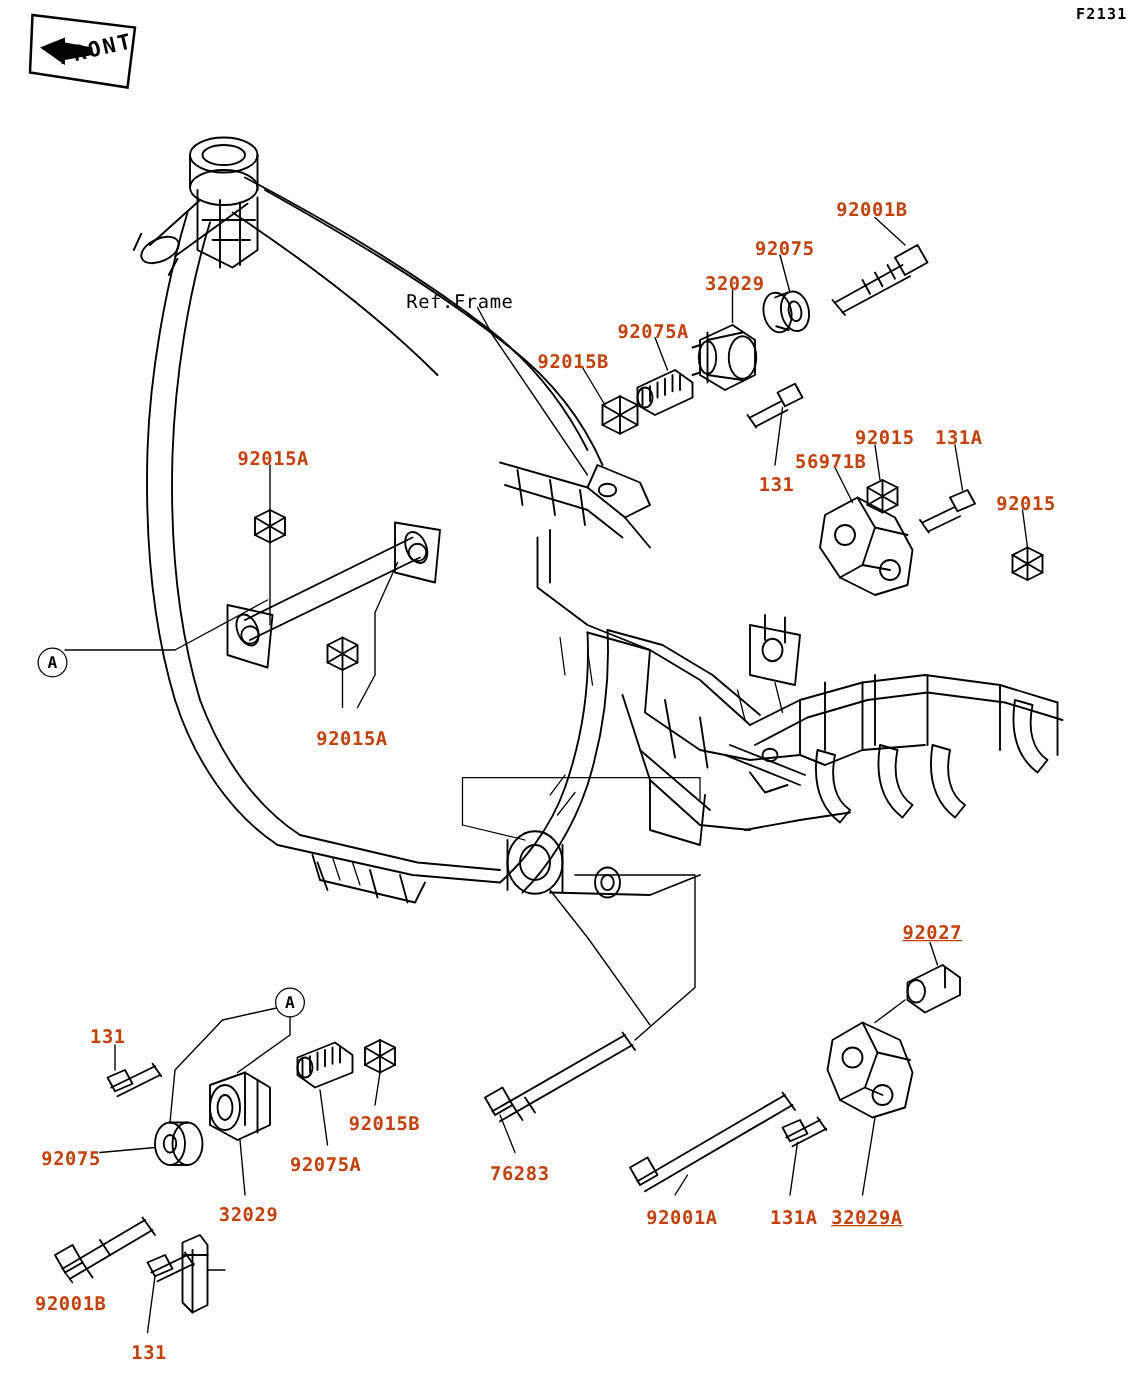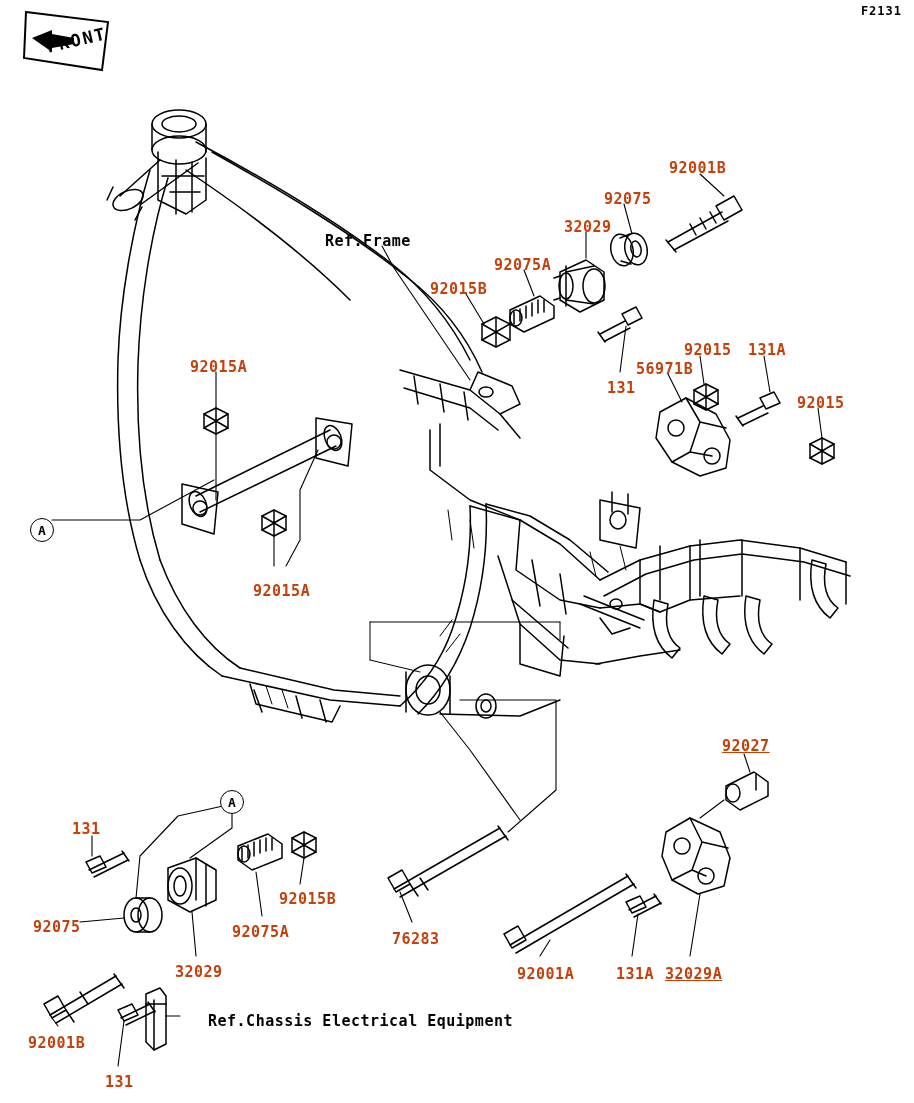--- a/index.html
+++ b/index.html
@@ -4,21 +4,21 @@
 <style>
   html,body{margin:0;padding:0;background:#ffffff;}
   body{width:914px;height:1103px;position:relative;overflow:hidden;
        font-family:"DejaVu Sans Mono","Liberation Mono",monospace;color:#000;}
   #sheet{position:absolute;left:0;top:0;width:914px;height:1103px;}
   svg.layer{position:absolute;left:0;top:0;width:914px;height:1103px;}
   .lbl{position:absolute;font-family:"DejaVu Sans Mono","Liberation Mono",monospace;
        font-size:15px;font-weight:bold;letter-spacing:0.5px;white-space:nowrap;color:#c2410c;}
   .code{position:absolute;right:12px;top:4px;font-size:12px;font-weight:bold;
         font-family:"DejaVu Sans Mono","Liberation Mono",monospace;letter-spacing:1px;}
-  .reflbl{position:absolute;font-size:15px;font-weight:bold;letter-spacing:0.5px;white-space:nowrap;}
+  .reflbl{position:absolute;font-size:15px;font-weight:normal;letter-spacing:0.5px;white-space:nowrap;}
   .circ{position:absolute;width:22px;height:22px;border:1.6px solid #000;border-radius:50%;
         font-size:13px;font-weight:bold;display:flex;align-items:center;justify-content:center;
         background:#fff;font-family:"DejaVu Sans Mono","Liberation Mono",monospace;}
   .frontbox{position:absolute;left:22px;top:8px;width:90px;height:68px;}
   .frontbox .txt{position:absolute;left:24px;top:22px;font-size:17px;font-weight:bold;
         transform:rotate(-13deg);letter-spacing:2px;font-family:"DejaVu Sans Mono","Liberation Mono",monospace;}
 </style>
 </head>
 <body>
 
@@ -292,18 +292,17 @@
   <div class="lbl" style="left:232px;top:923px;">92075A</div>
   <div class="lbl" style="left:175px;top:963px;">32029</div>
   <div class="lbl" style="left:392px;top:930px;">76283</div>
   <div class="lbl" style="left:517px;top:965px;">92001A</div>
   <div class="lbl" style="left:616px;top:965px;">131A</div>
   <div class="lbl" style="left:665px;top:965px;text-decoration:underline;">32029A</div>
   <div class="lbl" style="left:28px;top:1034px;">92001B</div>
   <div class="lbl" style="left:105px;top:1073px;">131</div>
 
   <div class="reflbl" style="left:325px;top:232px;">Ref.Frame</div>
-  <div class="reflbl" style="left:208px;top:1012px;">Ref.Chassis Electrical Equipment</div>
 
   <div class="circ" style="left:30px;top:518px;">A</div>
   <div class="circ" style="left:220px;top:790px;">A</div>
 
 </div>
 
 </body></html>

